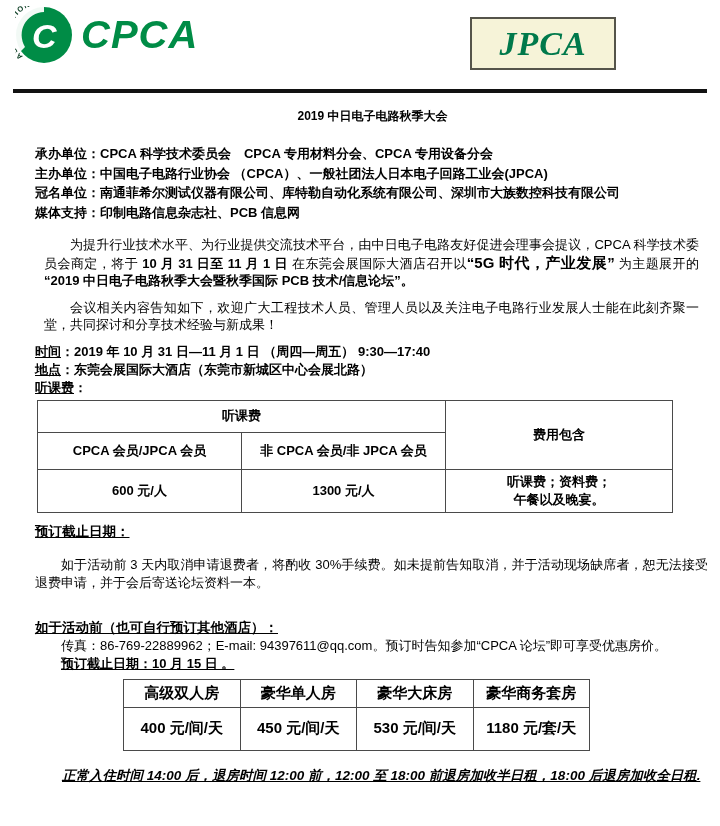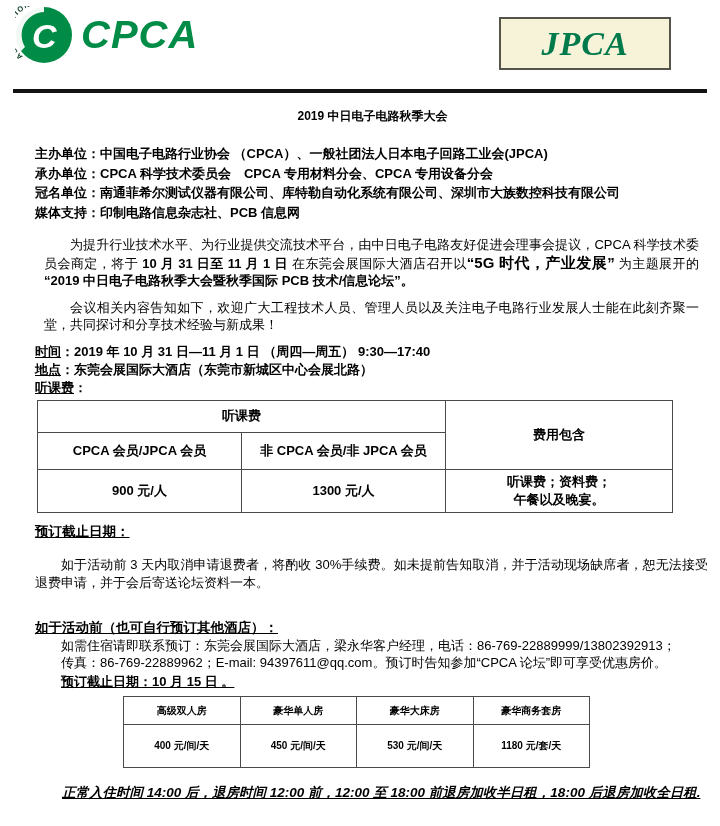--- a/index.html
+++ b/index.html
@@ -11,21 +11,21 @@
   .page{position:relative;width:720px;height:826px;}
 
   
   .header{position:relative;height:90px;}
   .cpca-logo{position:absolute;left:15px;top:6px;display:flex;align-items:center;}
   .cpca-wordmark{
     font-weight:bold;font-style:italic;font-size:40px;letter-spacing:1px;
     color:#008C46;margin-left:8px;transform:scaleY(.95);
   }
   .jpca-box{
-    position:absolute;left:499px;top:17px;width:172px;height:53px;
+    position:absolute;left:470px;top:17px;width:146px;height:53px;
     background:#F6F3D8;border:2px solid #55544a;box-sizing:border-box;
     display:flex;align-items:center;justify-content:center;
   }
   .jpca-wordmark{
     font-family:"Liberation Serif","DejaVu Serif",serif;
     font-style:italic;font-weight:bold;font-size:34px;color:#00794B;letter-spacing:1px;
   }
   .rule{position:absolute;left:13px;right:13px;top:89px;height:4px;background:#121212;}
 
   
@@ -57,21 +57,21 @@
   
   .section-head{font-weight:bold;text-decoration:underline;font-size:13.5px;}
   .cancel{margin:10px 12px 0 35px;font-size:13px;line-height:17.5px;}
   .cancel .body{text-indent:2em;text-align:justify;margin-top:16px;}
 
   .hotel{margin:28px 12px 0 35px;font-size:13px;line-height:17.5px;}
   .hotel .line{margin-left:2em;}
   .hotel .deadline{margin-left:2em;font-weight:bold;text-decoration:underline;margin-top:1px;}
 
   .rates-head{margin:20px 0 0 35px;}
-  .rates-table{margin:6px 0 0 123px;width:467px;table-layout:fixed;font-size:10px;}
+  .rates-table{margin:6px 0 0 123px;width:467px;table-layout:fixed;font-size:15px;}
   .rates-table .hr td{height:27px;}
   .rates-table .vr td{height:42px;}
 
   
   .footer{
     margin:16px 14px 0 35px;font-size:13.5px;line-height:17px;
     font-weight:bold;font-style:italic;text-decoration:underline;
     text-indent:2em;text-align:justify;
   }
 </style>
@@ -98,24 +98,24 @@
     </div>
     <div class="rule"></div>
   </div>
 
   <div class="title">
     <div>2019 中日电子电路秋季大会</div>
   </div>
 
   <div class="orgs">
     <div class="row">
-      <span>主办单位：</span><span>中国电子电路行业协会 （CPCA）、一般社团法人日本电子回路工业会(JPCA)</span>
+      <span>承办单位：</span><span>CPCA 科学技术委员会　CPCA 专用材料分会、CPCA 专用设备分会</span>
     </div>
     <div class="row">
-      <span>承办单位：</span><span>CPCA 科学技术委员会　CPCA 专用材料分会、CPCA 专用设备分会</span>
+      <span>主办单位：</span><span>中国电子电路行业协会 （CPCA）、一般社团法人日本电子回路工业会(JPCA)</span>
     </div>
     <div class="row">
       <span>冠名单位：</span><span>南通菲希尔测试仪器有限公司、库特勒自动化系统有限公司、深圳市大族数控科技有限公司</span>
     </div>
     <div class="row">
       <span>媒体支持：</span><span>印制电路信息杂志社、PCB 信息网</span>
     </div>
   </div>
 
   <div class="intro">
@@ -133,38 +133,37 @@
     <tbody>
         <tr class="r1">
       <td colspan="2">听课费</td>
       <td class="c3" rowspan="2">费用包含</td>
     </tr>
     <tr class="r2">
       <td class="c1">CPCA 会员/JPCA 会员</td>
       <td class="c2">非 CPCA 会员/非 JPCA 会员</td>
     </tr>
     <tr class="r3">
-      <td>900 元/人</td>
+      <td>600 元/人</td>
       <td>1300 元/人</td>
       <td>
         <div>听课费；资料费；</div>
         <div>午餐以及晚宴。</div>
       </td>
     </tr>
   </tbody>
     </table>
 
   <div class="cancel">
     <div class="section-head">预订截止日期：</div>
     <div class="body">如于活动前 3 天内取消申请退费者，将酌收 30%手续费。如未提前告知取消，并于活动现场缺席者，恕无法接受退费申请，并于会后寄送论坛资料一本。</div>
   </div>
 
   <div class="hotel">
     <div class="section-head">如于活动前（也可自行预订其他酒店）：</div>
-    <div class="line">如需住宿请即联系预订：东莞会展国际大酒店，梁永华客户经理，电话：86-769-22889999/13802392913；</div>
     <div class="line">传真：86-769-22889962；E-mail: 94397611@qq.com。预订时告知参加“CPCA 论坛”即可享受优惠房价。</div>
     <div class="deadline">预订截止日期：10 月 15 日 。</div>
   </div>
 
   <table class="rates-table">
     <tbody>
         <tr class="hr">
       <td>高级双人房</td>
       <td>豪华单人房</td>
       <td>豪华大床房</td>

